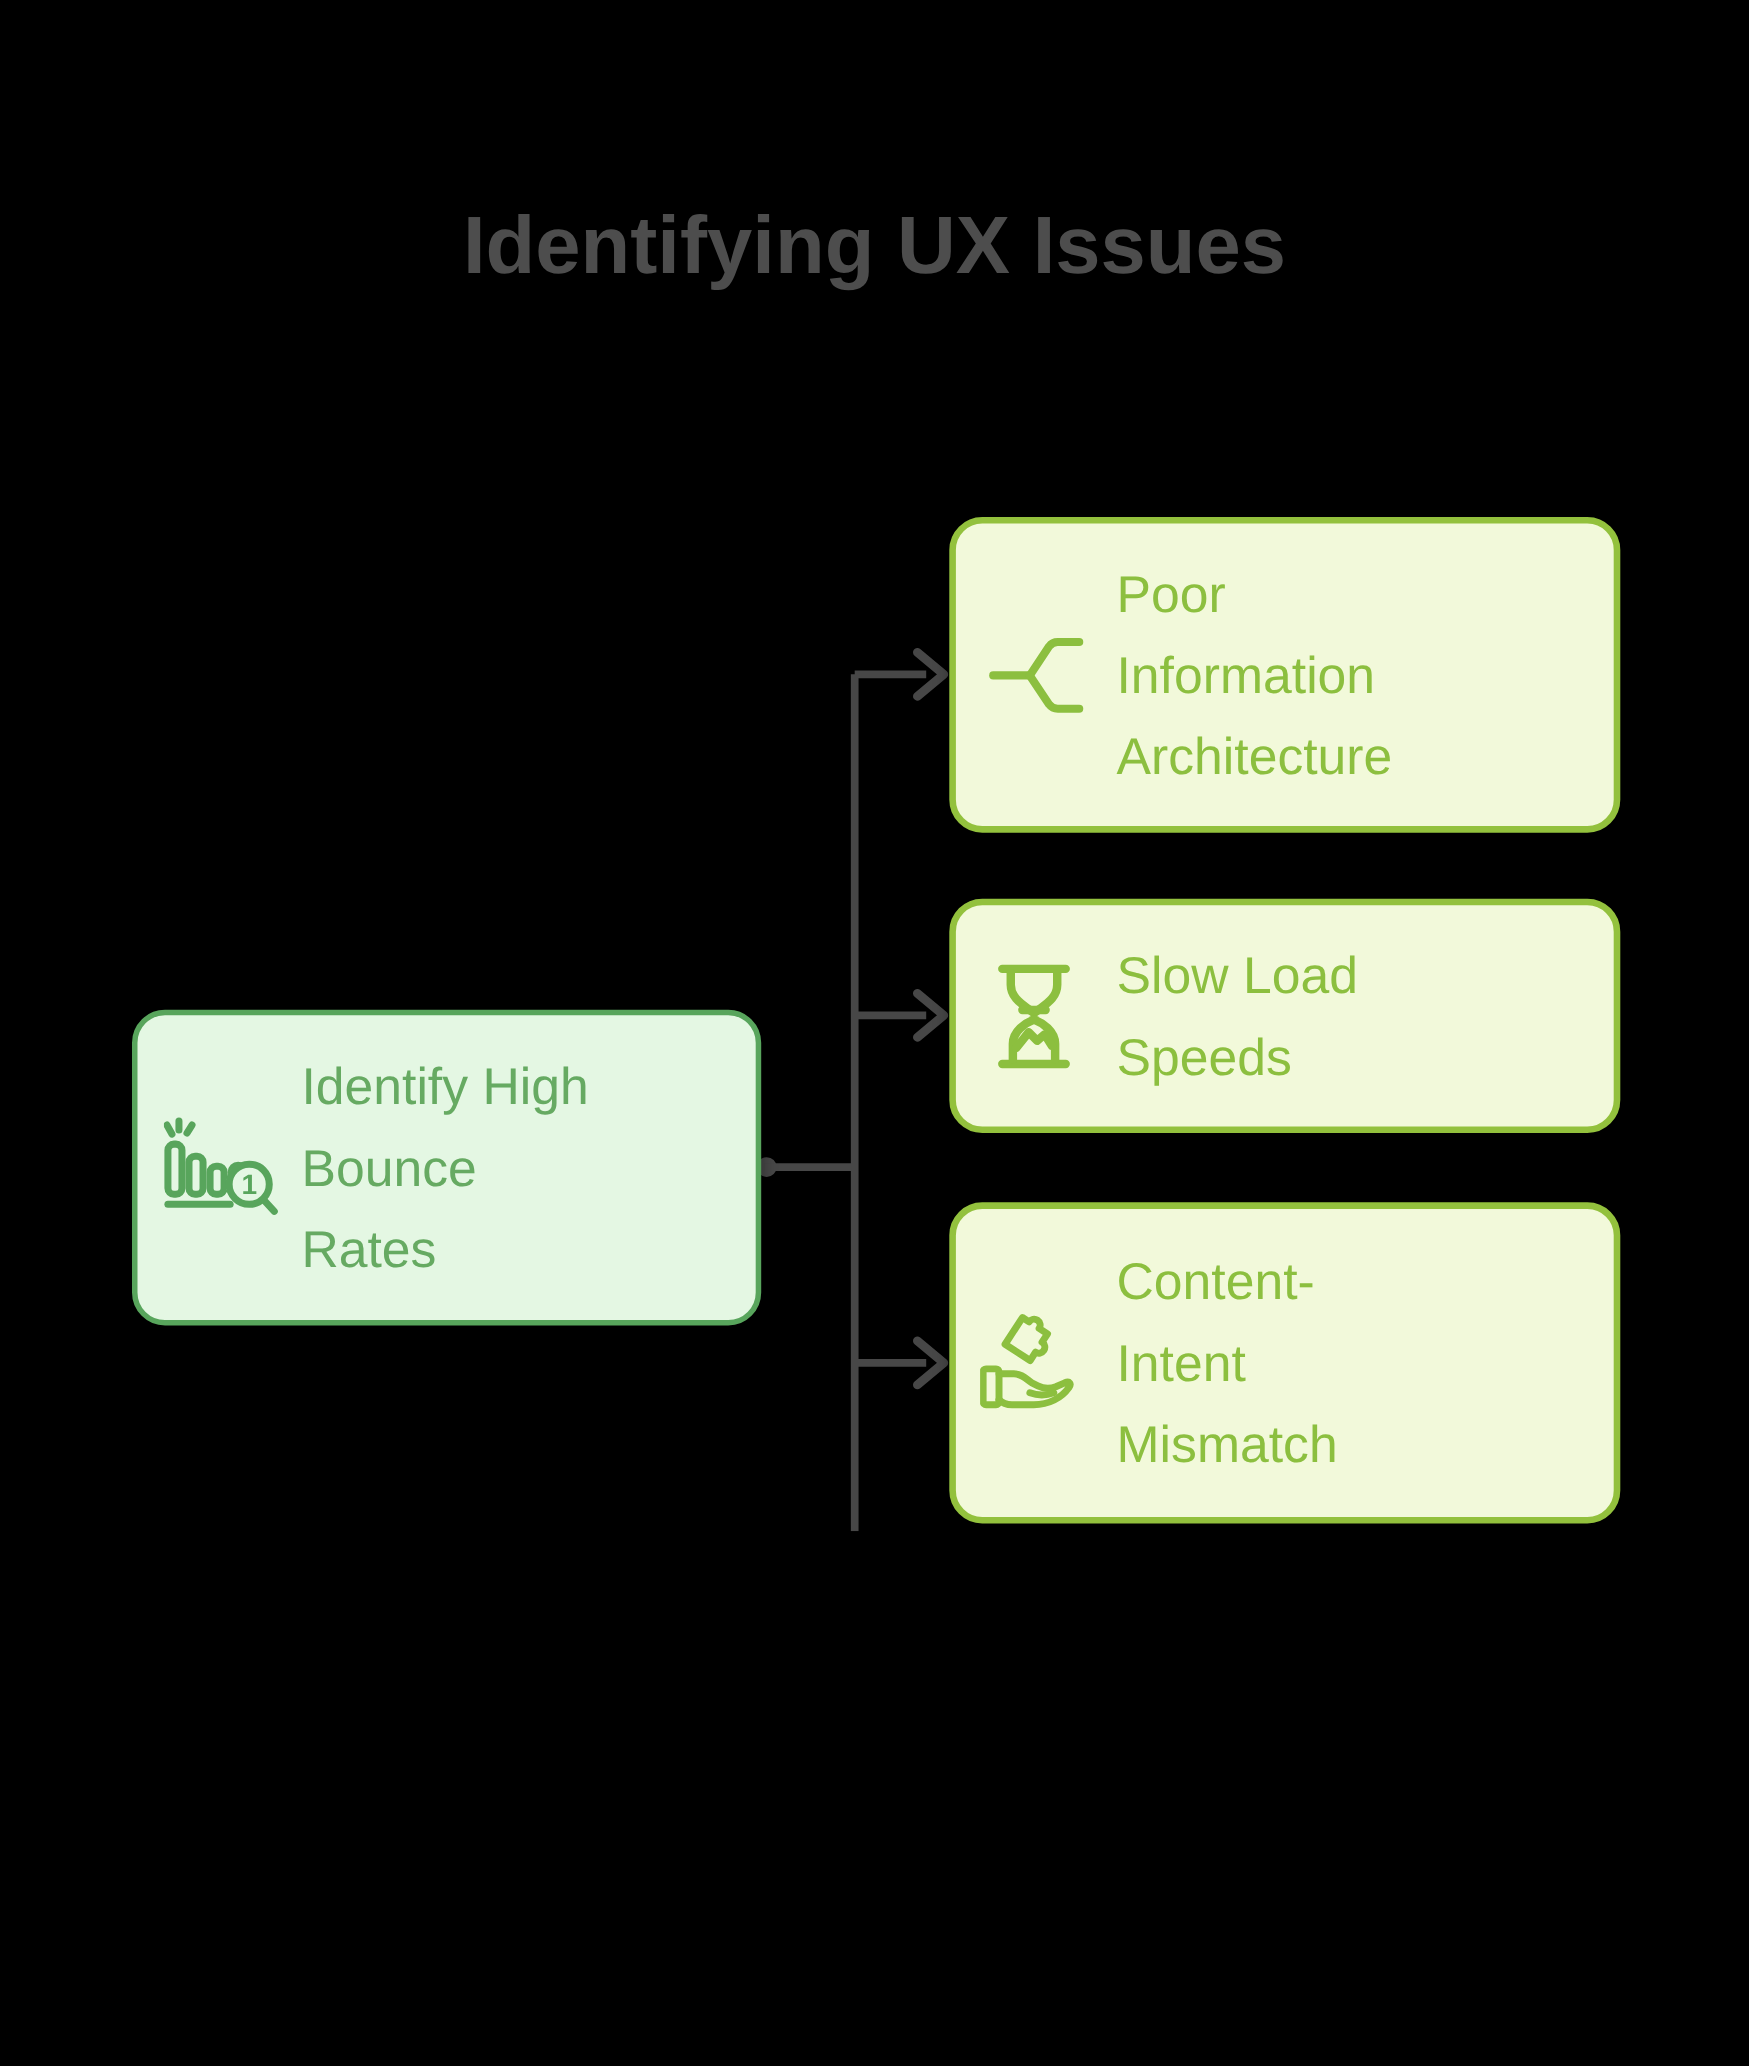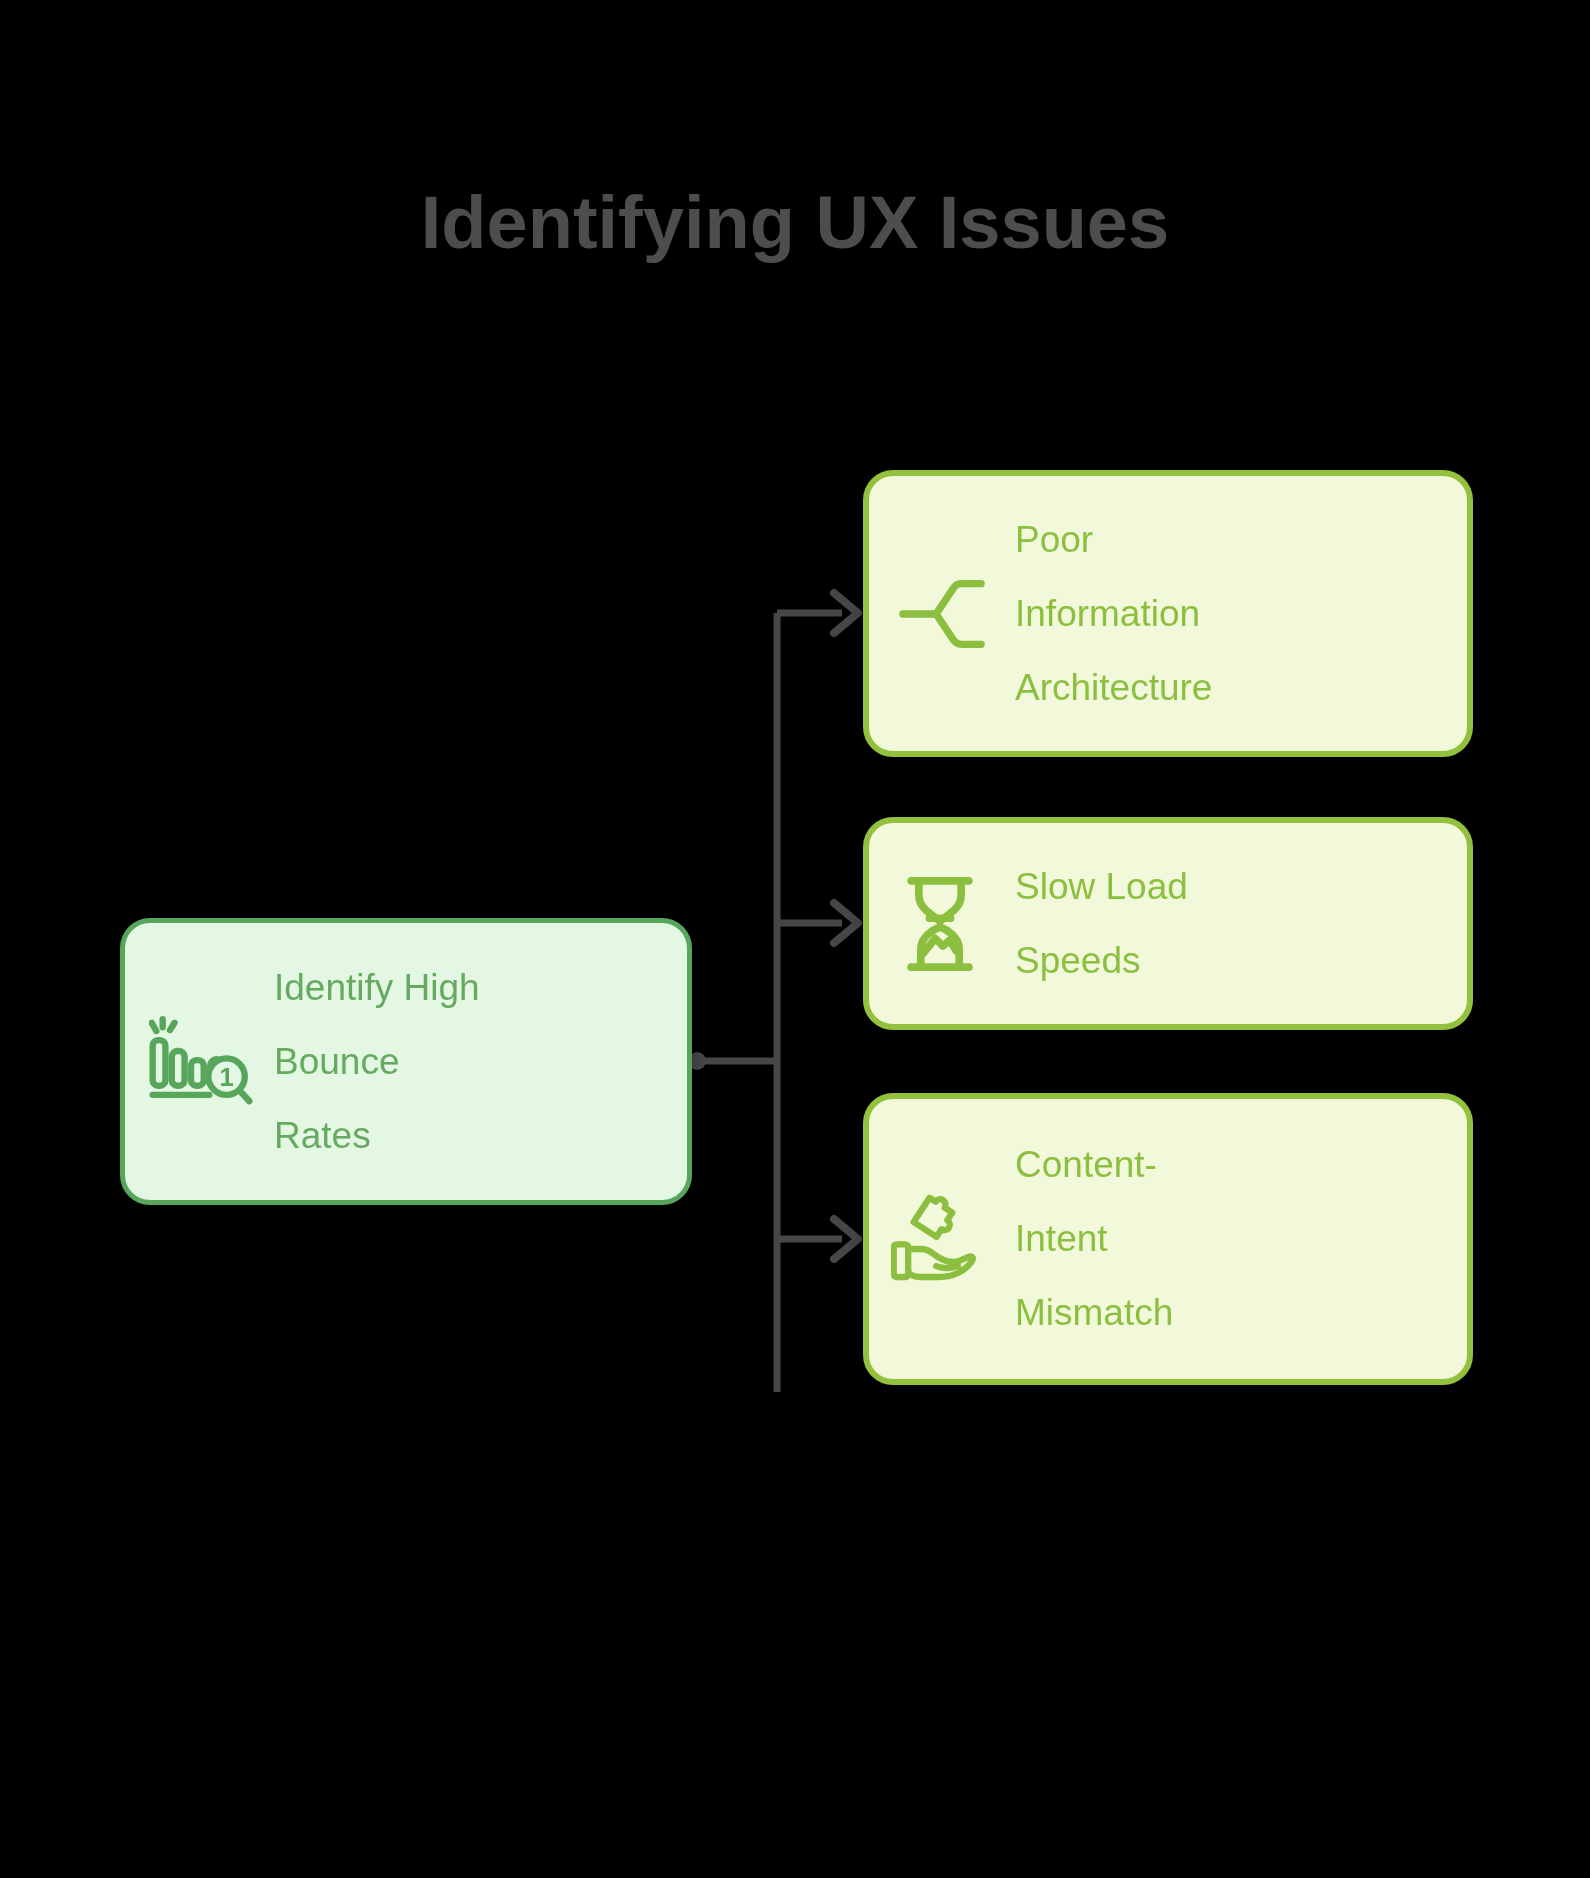--- a/index.html
+++ b/index.html
@@ -35,21 +35,21 @@
   .issue-node{
     left:863px;width:610px;
     background:var(--issue-bg);border:6px solid var(--issue-border);
   }
   #issue-0{top:470px;height:287px;}
   #issue-1{top:817px;height:213px;}
   #issue-2{top:1093px;height:292px;}
   #issue-3{top:1448px;height:286px;}
   .node-label{
     position:absolute;top:50%;transform:translateY(-50%);
-    font-size:37px;line-height:74px;white-space:pre-line;
+    font-size:47px;line-height:74px;white-space:pre-line;
   }
   .root-node .node-label{left:149px;right:14px;color:var(--root-text);}
   .issue-node .node-label{left:146px;right:12px;color:var(--issue-text);}
   .node-icon{position:absolute;top:50%;transform:translateY(-50%);}
   .icon-stroke{fill:none;stroke-linecap:round;stroke-linejoin:round;}
   .root-stroke{stroke:var(--root-border);}
   .issue-stroke{stroke:var(--issue-text);}
   .lens-fill{fill:var(--root-bg);}
   .lens-digit{
     fill:var(--root-border);font-size:28px;font-weight:bold;

